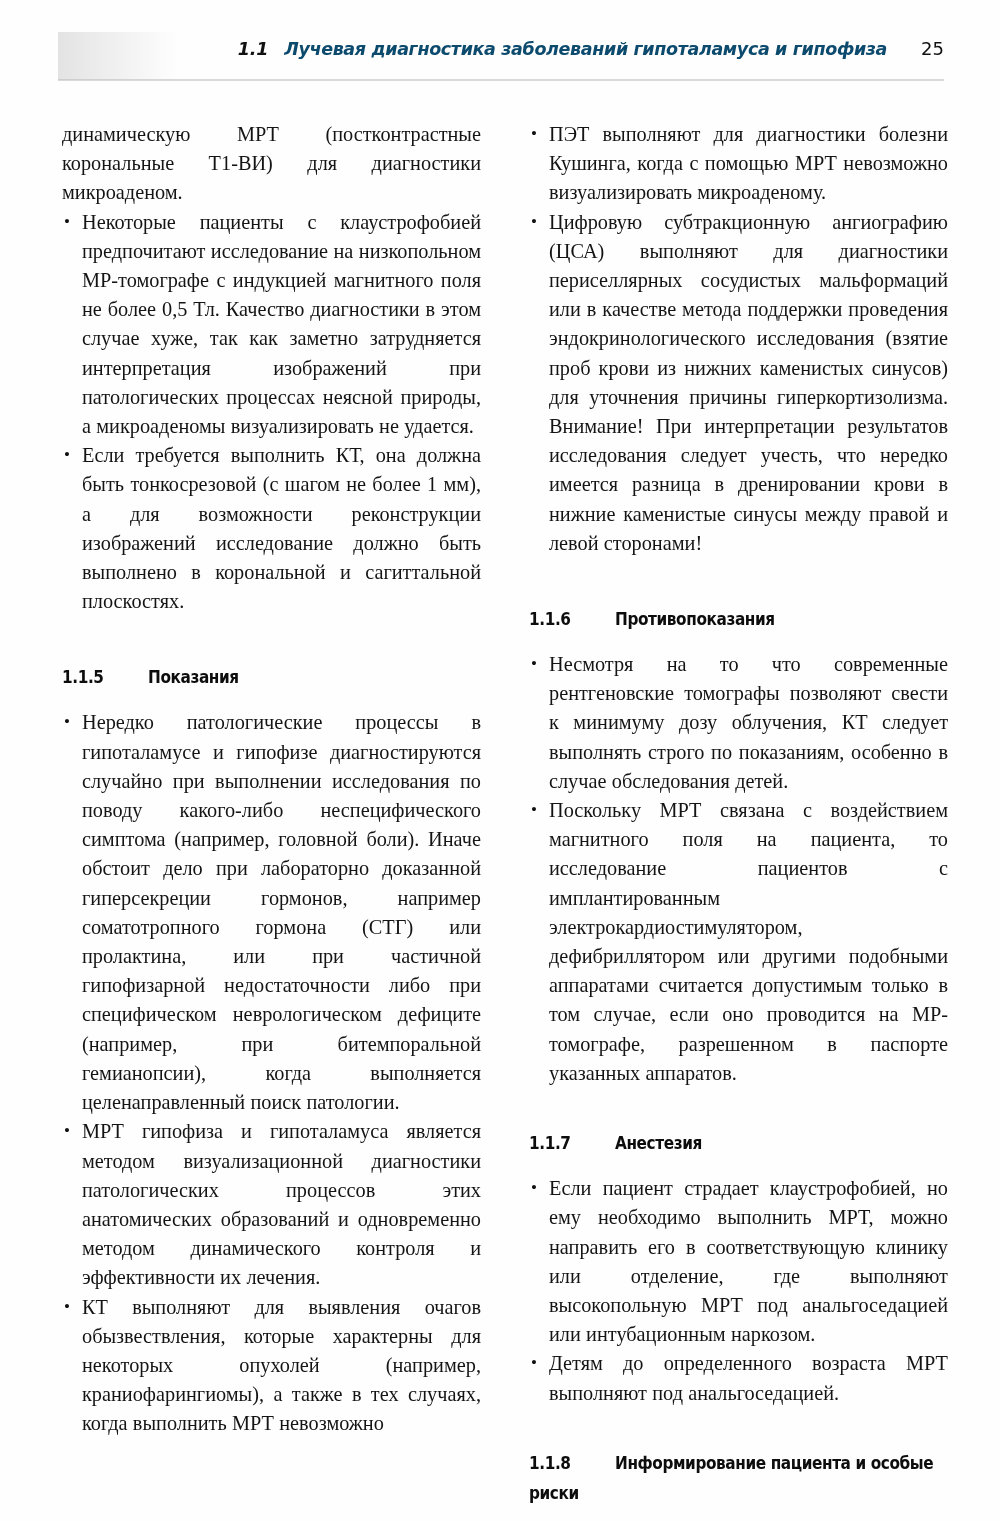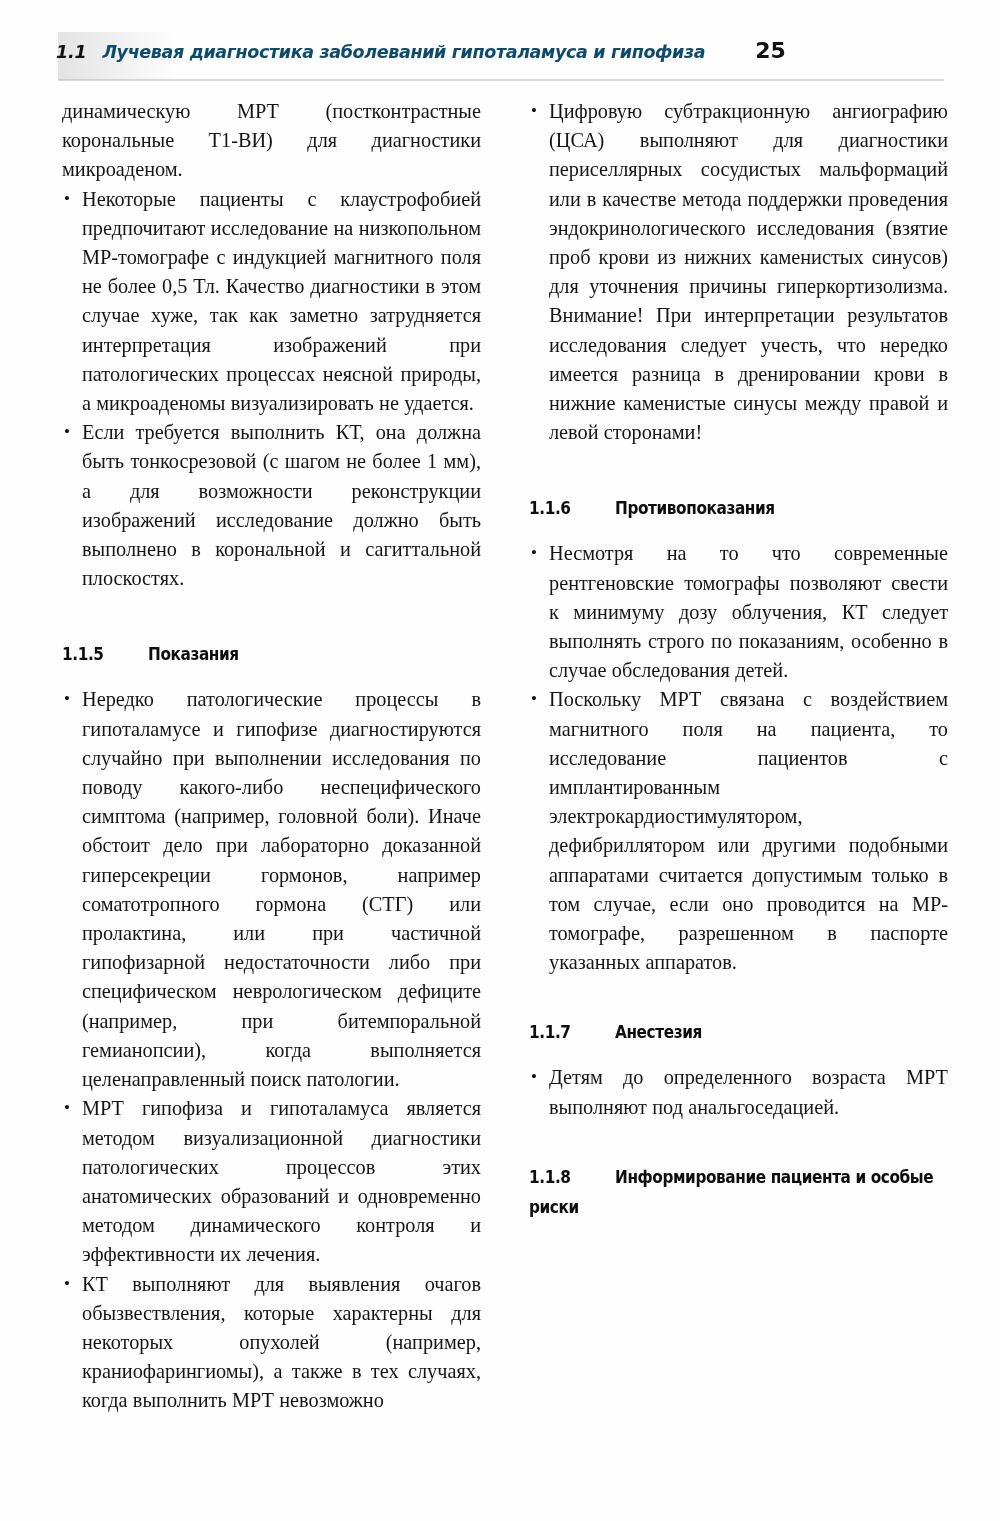--- a/index.html
+++ b/index.html
@@ -26,20 +26,21 @@
 
   
   .running-head {
     position: absolute;
     left: 56px;
     right: 56px;
     top: 38px;
     height: 40px;
     display: flex;
     align-items: baseline;
+    justify-content: flex-end;
     white-space: nowrap;
   }
   .rh-num {
     font-family: "DejaVu Sans", sans-serif;
     font-weight: bold;
     font-style: italic;
     font-size: 17.5px;
     letter-spacing: -0.2px;
     margin-right: 16px;
     color: #111;
@@ -47,23 +48,23 @@
   .rh-title {
     font-family: "DejaVu Sans", sans-serif;
     font-weight: bold;
     font-style: italic;
     font-size: 17.5px;
     letter-spacing: -0.35px;
     color: #0c4a6e;
   }
   .rh-page {
     font-family: "DejaVu Sans", sans-serif;
-    font-weight: bold;
-    font-size: 22px;
-    margin-left: 50px;
+    font-weight: normal;
+    font-size: 18px;
+    margin-left: 34px;
     color: #111;
   }
   .head-rule {
     position: absolute;
     left: 58px;
     right: 56px;
     top: 79px;
     height: 2px;
     background: #b9b9b9;
     opacity: 0.55;
@@ -73,21 +74,21 @@
     left: 58px;
     top: 32px;
     width: 120px;
     height: 48px;
     background: linear-gradient(90deg, rgba(205,205,205,0.55), rgba(250,250,250,0));
   }
 
   
   .columns {
     position: absolute;
-    top: 97px;
+    top: 120px;
     left: 62px;
     width: 886px;
     height: 1390px;
     display: flex;
     gap: 48px;
   }
   .col {
     width: 419px;
     flex: 0 0 419px;
   }
@@ -182,20 +183,21 @@
         <li class="bullet">МРТ гипофиза и гипоталамуса является методом визуализационной диагностики патологических процессов этих анатомических образований и одновременно методом динамического контроля и эффективности их лечения.</li>
         <li class="bullet">КТ выполняют для выявления очагов обызвествления, которые характерны для некоторых опухолей (например, краниофарингиомы), а также в тех случаях, когда выполнить МРТ невозможно</li>
       </ul>
 
     </div>
 
     <div class="col">
 
 
       <ul class="bullets">
+        <li class="bullet">ПЭТ выполняют для диагностики болезни Кушинга, когда с помощью МРТ невозможно визуализировать микроаденому.</li>
         <li class="bullet">Цифровую субтракционную ангиографию (ЦСА) выполняют для диагностики периселлярных сосудистых мальформаций или в качестве метода поддержки проведения эндокринологического исследования (взятие проб крови из нижних каменистых синусов) для уточнения причины гиперкортизолизма. Внимание! При интерпретации результатов исследования следует учесть, что нередко имеется разница в дренировании крови в нижние каменистые синусы между правой и левой сторонами!</li>
       </ul>
 
       <div class="sp-before-head"></div>
       <h2 class="section">
         <span class="snum">1.1.6</span><span>Противопоказания</span>
       </h2>
       <div class="sp-after-head"></div>
 
       <ul class="bullets">
@@ -203,20 +205,21 @@
         <li class="bullet">Поскольку МРТ связана с воздействием магнитного поля на пациента, то исследование пациентов с имплантированным электрокардиостимулятором, дефибриллятором или другими подобными аппаратами считается допустимым только в том случае, если оно проводится на МР-томографе, разрешенном в паспорте указанных аппаратов.</li>
       </ul>
 
       <div class="sp-before-head-sm"></div>
       <h2 class="section">
         <span class="snum">1.1.7</span><span>Анестезия</span>
       </h2>
       <div class="sp-after-head"></div>
 
       <ul class="bullets">
+        <li class="bullet">Если пациент страдает клаустрофобией, но ему необходимо выполнить МРТ, можно направить его в соответствующую клинику или отделение, где выполняют высокопольную МРТ под анальгоседацией или интубационным наркозом.</li>
         <li class="bullet">Детям до определенного возраста МРТ выполняют под анальгоседацией.</li>
       </ul>
 
       <div class="sp-before-head-sm"></div>
       <h2 class="section wrap">
         <span class="snum">1.1.8</span><span>Информирование пациента и особые риски</span>
       </h2>
 
     </div>
 

